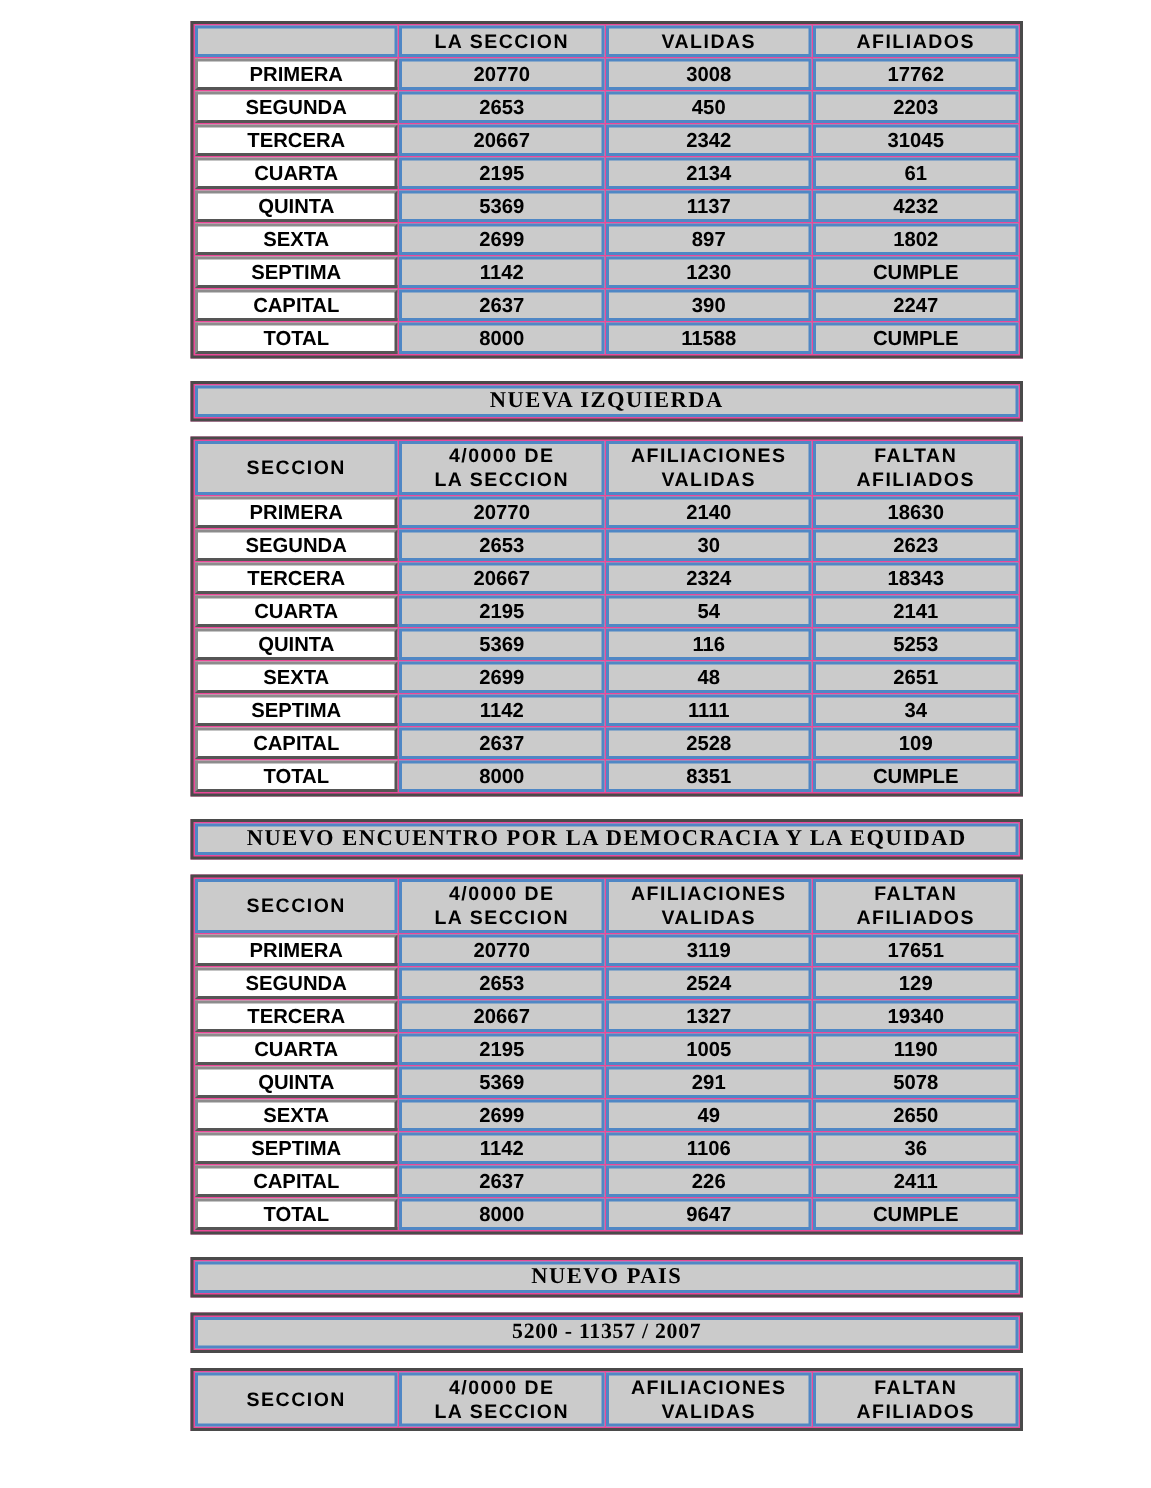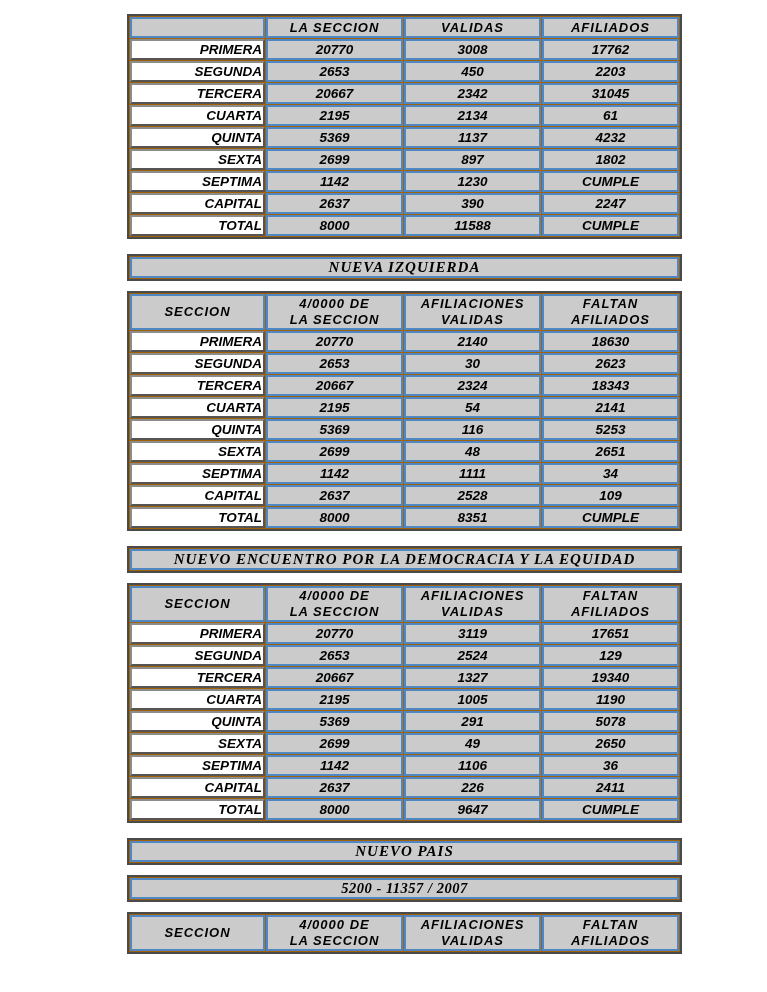--- a/index.html
+++ b/index.html
@@ -11,25 +11,24 @@
     font-family:"Liberation Sans",sans-serif;
     color:#000;
   }
   .page{
     width:555px;
     margin:14px 0 0 127px;
   }
   table{
     border-collapse:separate;
     border-spacing:1px;
-    background:#a16207;
+    background:#ec4899;
     border:2px solid #4a4a4a;
     width:555px;
     table-layout:fixed;
-    font-style:italic;
   }
   .section{ margin-bottom:15px; }
   .bar{ margin-bottom:10px; }
   td{ overflow:hidden; }
   td.data{
     background:#cbcbcb;
     border:2px solid #4f87c5;
     text-align:center;
     font-weight:bold;
     font-size:13.5px;
@@ -41,21 +40,21 @@
     font-size:13px;
     letter-spacing:1px;
     white-space:pre-line;
     line-height:16px;
     height:17px;
   }
   td.label{
     background:#ffffff;
     border:2px solid;
     border-color:#8c8c8c #555555 #555555 #8c8c8c;
-    text-align:right;
+    text-align:center;
     font-weight:bold;
     font-size:13.5px;
     height:17px;
     padding:0 1px;
     vertical-align:middle;
   }
   td.title{
     font-family:"Liberation Serif",serif;
     font-size:15px;
     letter-spacing:1px;

